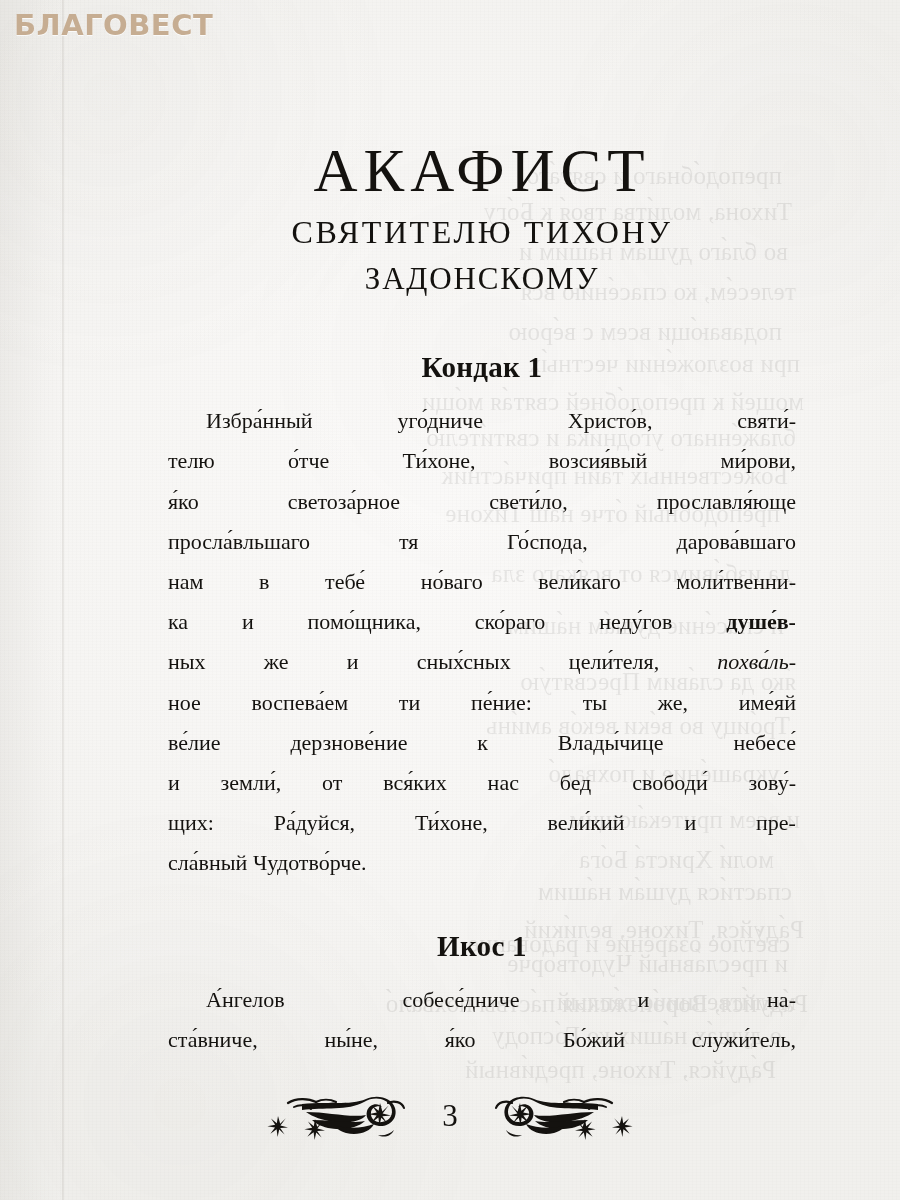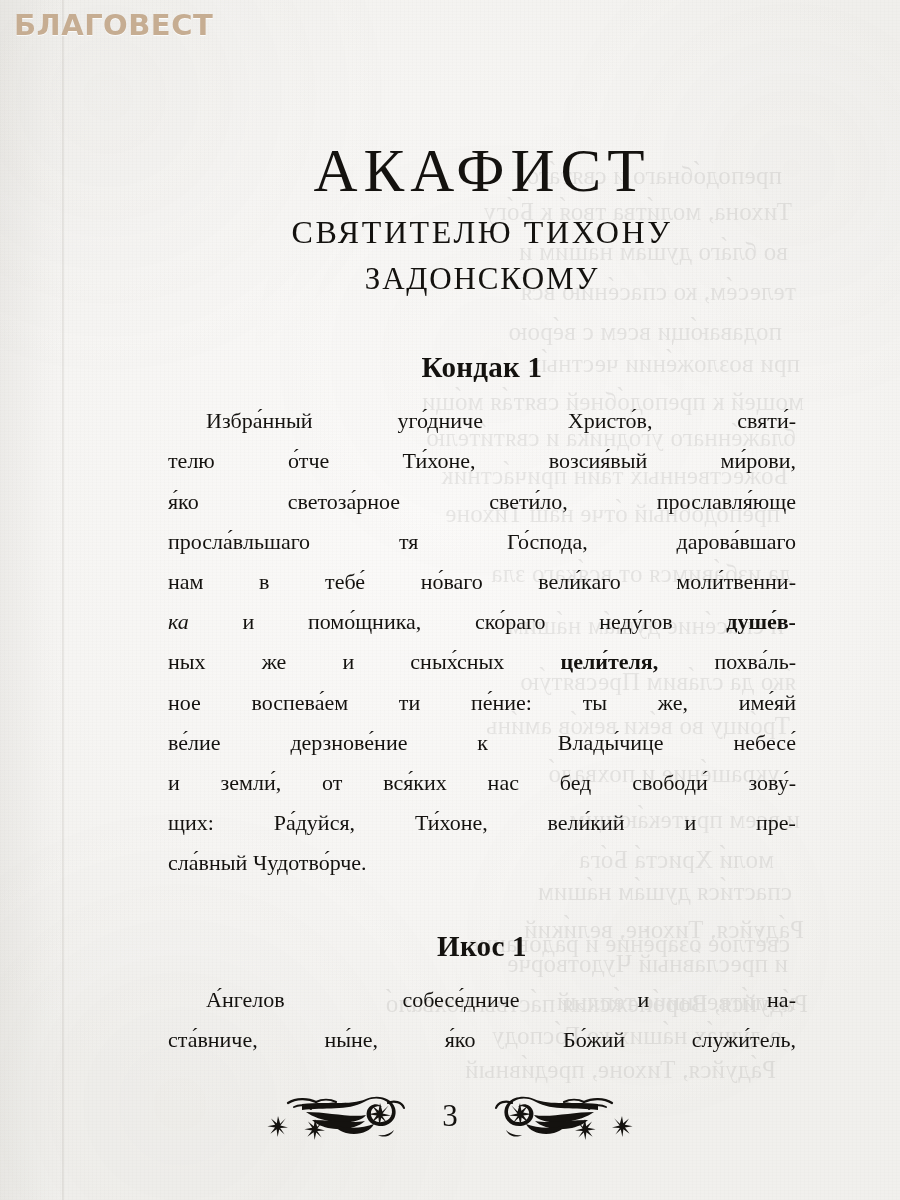--- a/index.html
+++ b/index.html
@@ -241,24 +241,24 @@
       <span class="ln just">
           <span style="display: flex; flex: 1 1 0%; justify-content: space-between;"><span style="white-space: pre;">я́ко</span><span style="white-space: pre;">светоза́рное</span><span style="white-space: pre;">свети́ло,</span><span style="white-space: pre;">прославля́юще</span></span>
         </span>
       <span class="ln just">
           <span style="display: flex; flex: 1 1 0%; justify-content: space-between;"><span style="white-space: pre;">просла́вльшаго</span><span style="white-space: pre;">тя</span><span style="white-space: pre;">Го́спода,</span><span style="white-space: pre;">дарова́вшаго</span></span>
         </span>
       <span class="ln just">
           <span style="display: flex; flex: 1 1 0%; justify-content: space-between;"><span style="white-space: pre;">нам</span><span style="white-space: pre;">в</span><span style="white-space: pre;">тебе́</span><span style="white-space: pre;">но́ваго</span><span style="white-space: pre;">вели́каго</span><span style="white-space: pre;">моли́твенни-</span></span>
         </span>
       <span class="ln just">
-          <span style="display: flex; flex: 1 1 0%; justify-content: space-between;"><span style="white-space: pre; font-style: italic;">ка</span><span style="white-space: pre;">и</span><span style="white-space: pre;">помо́щника,</span><span style="white-space: pre;">ско́раго</span><span style="white-space: pre;">неду́гов</span><span style="white-space: pre; font-weight: bold;">душе́в-</span></span>
-        </span>
-      <span class="ln just">
-          <span style="display: flex; flex: 1 1 0%; justify-content: space-between;"><span style="white-space: pre;">ных</span><span style="white-space: pre;">же</span><span style="white-space: pre;">и</span><span style="white-space: pre;">сных́сных</span><span style="white-space: pre; font-weight: bold;">цели́теля,</span><span style="white-space: pre;">похва́ль-</span></span>
+          <span style="display: flex; flex: 1 1 0%; justify-content: space-between;"><span style="white-space: pre;">ка</span><span style="white-space: pre;">и</span><span style="white-space: pre;">помо́щника,</span><span style="white-space: pre;">ско́раго</span><span style="white-space: pre;">неду́гов</span><span style="white-space: pre; font-weight: bold;">душе́в-</span></span>
+        </span>
+      <span class="ln just">
+          <span style="display: flex; flex: 1 1 0%; justify-content: space-between;"><span style="white-space: pre;">ных</span><span style="white-space: pre;">же</span><span style="white-space: pre;">и</span><span style="white-space: pre;">сных́сных</span><span style="white-space: pre;">цели́теля,</span><span style="white-space: pre; font-style: italic;">похва́ль-</span></span>
         </span>
       <span class="ln just">
           <span style="display: flex; flex: 1 1 0%; justify-content: space-between;"><span style="white-space: pre;">ное</span><span style="white-space: pre;">воспева́ем</span><span style="white-space: pre;">ти</span><span style="white-space: pre;">пе́ние:</span><span style="white-space: pre;">ты</span><span style="white-space: pre;">же,</span><span style="white-space: pre;">име́яй</span></span>
         </span>
       <span class="ln just">
           <span style="display: flex; flex: 1 1 0%; justify-content: space-between;"><span style="white-space: pre;">ве́лие</span><span style="white-space: pre;">дерзнове́ние</span><span style="white-space: pre;">к</span><span style="white-space: pre;">Влады́чице</span><span style="white-space: pre;">небесе́</span></span>
         </span>
       <span class="ln just">
           <span style="display: flex; flex: 1 1 0%; justify-content: space-between;"><span style="white-space: pre;">и</span><span style="white-space: pre;">земли́,</span><span style="white-space: pre;">от</span><span style="white-space: pre;">вся́ких</span><span style="white-space: pre;">нас</span><span style="white-space: pre;">бед</span><span style="white-space: pre;">свободи́</span><span style="white-space: pre;">зову́-</span></span>
         </span>

